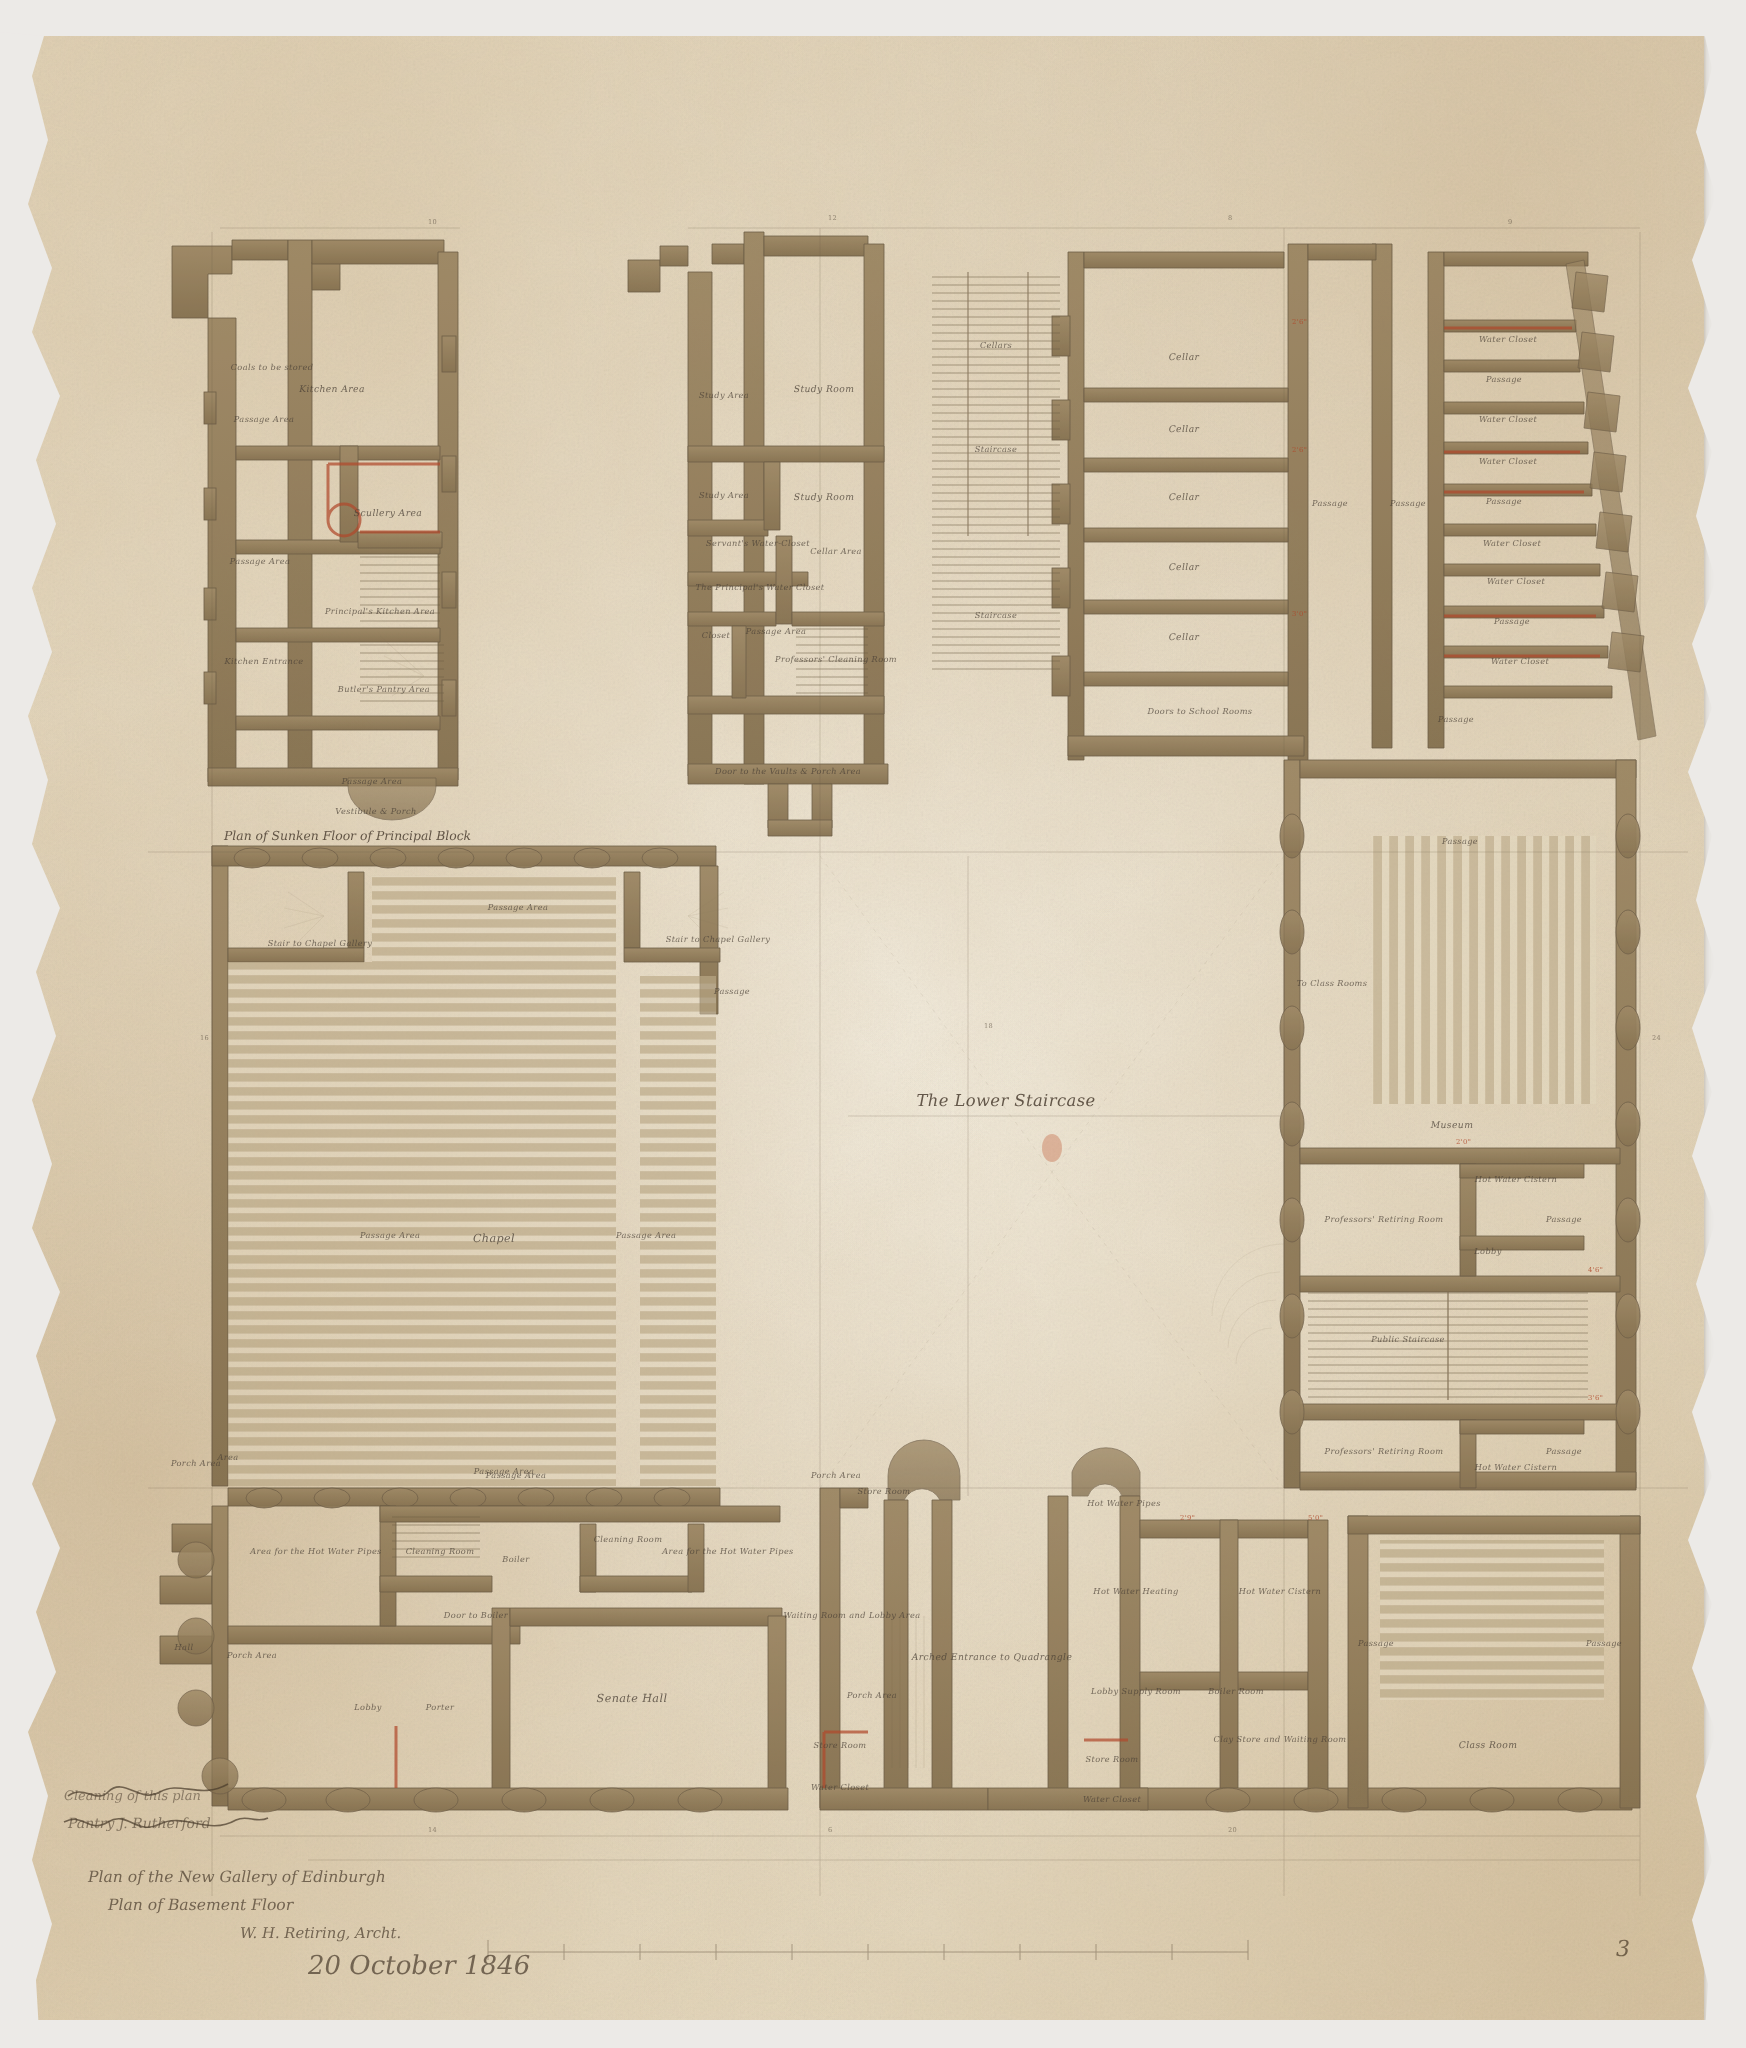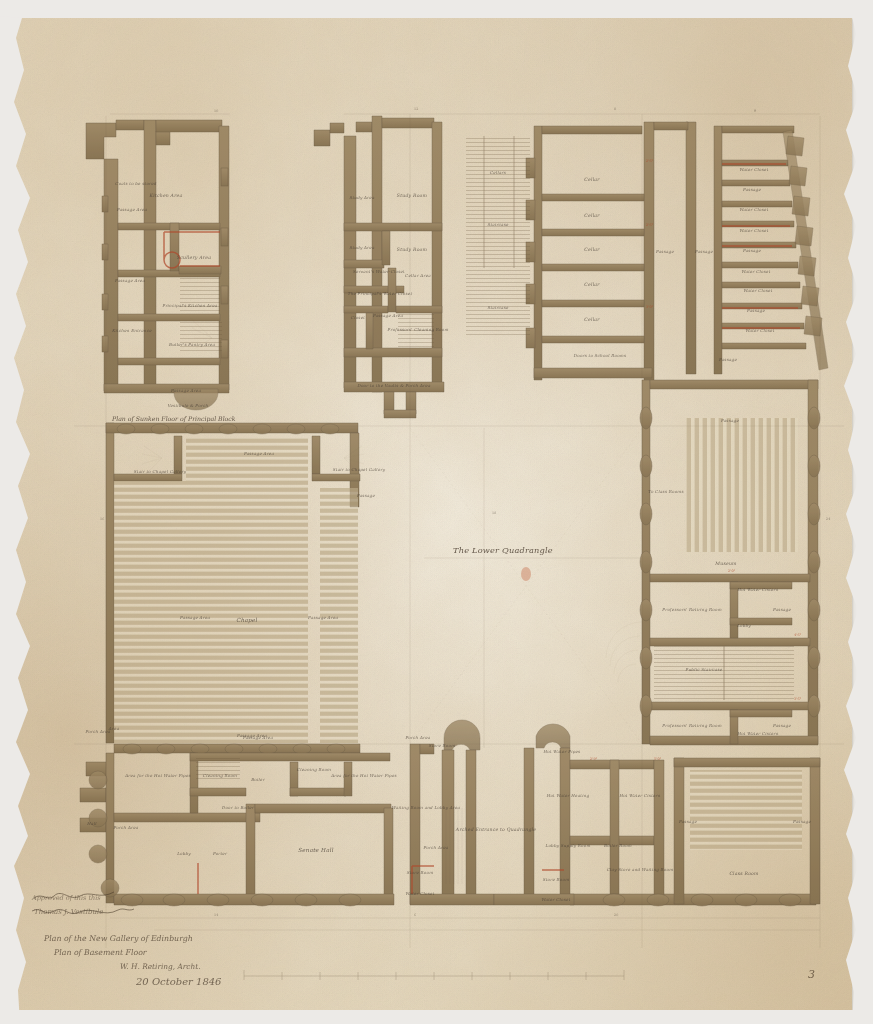--- a/index.html
+++ b/index.html
@@ -435,21 +435,21 @@
       </g>
 
       <g class="sig" stroke="#4a3c2c" stroke-width=".8" fill="none" opacity=".6">
         <path d="M20,880 c8,-6 14,4 20,-2 c8,-8 16,6 26,0 c10,-6 20,4 34,-4"></path>
         <path d="M18,893 c10,-5 12,6 22,0 c10,-6 14,7 26,1 c12,-6 24,6 38,-2 c6,-3 10,2 16,-1"></path>
       </g>
     </svg>
 
     <div id="labels">
 
-      <div class="ttl hand c" style="left:489px;top:528px;font-size:8.2px;">The Lower Quadrangle</div>
+      <div class="ttl hand c" style="left:489px;top:528px;font-size:8.2px;">The Lower Staircase</div>
       <div class="ttl" style="left:98px;top:397px;font-size:6.2px;">Plan of Sunken Floor of Principal Block</div>
 
       <div class="hand lbl2 c" style="left:152px;top:176px;">Kitchen Area</div>
       <div class="hand lbl c" style="left:118px;top:190px;">Passage Area</div>
       <div class="hand lbl c" style="left:122px;top:164px;">Coals to be
 stored</div>
       <div class="hand lbl2 c" style="left:180px;top:238px;">Scullery Area</div>
       <div class="hand lbl c" style="left:116px;top:261px;">Passage Area</div>
       <div class="hand lbl c" style="left:176px;top:286px;">Principal's Kitchen Area</div>
       <div class="hand lbl c" style="left:118px;top:311px;">Kitchen Entrance</div>
@@ -561,26 +561,26 @@
       <div class="hand dim" style="left:400px;top:90px;">12</div>
       <div class="hand dim" style="left:600px;top:90px;">8</div>
       <div class="hand dim" style="left:740px;top:92px;">9</div>
       <div class="hand dim" style="left:200px;top:896px;">14</div>
       <div class="hand dim" style="left:400px;top:896px;">6</div>
       <div class="hand dim" style="left:600px;top:896px;">20</div>
       <div class="hand dim" style="left:86px;top:500px;">16</div>
       <div class="hand dim" style="left:812px;top:500px;">24</div>
       <div class="hand dim" style="left:478px;top:494px;">18</div>
 
-      <div class="insc" style="left:18px;top:876px;font-size:6.5px;opacity:.55;">Approved of this this</div>
-      <div class="insc" style="left:20px;top:890px;font-size:7px;opacity:.6;">Thomas J. Vestibule</div>
+      <div class="insc" style="left:18px;top:876px;font-size:6.5px;opacity:.55;">Cleaning of this plan</div>
+      <div class="insc" style="left:20px;top:890px;font-size:7px;opacity:.6;">Pantry J. Rutherford</div>
       <div class="insc" style="left:30px;top:916px;font-size:7.8px;">Plan of the New Gallery of Edinburgh</div>
       <div class="insc" style="left:40px;top:930px;font-size:7.8px;">Plan of Basement Floor</div>
       <div class="insc" style="left:106px;top:944px;font-size:7.4px;">W. H. Retiring, Archt.</div>
-      <div class="insc" style="left:122px;top:958px;font-size:10px;">20 October 1846</div>
+      <div class="insc" style="left:140px;top:958px;font-size:13px;">20 October 1846</div>
 
       <div id="pageno" style="left:794px;top:950px;">3</div>
     </div>
   </div>
 
   <svg style="position:absolute;left:0;top:0;width:873px;height:1024px;pointer-events:none;" viewBox="0 0 873 1024">
     <path fill="#eceae7" d="M0,0 H873 V18 H0 Z"></path>
     <path fill="#eceae7" d="M0,1010 H873 V1024 H0 Z"></path>
     <path fill="#eceae7" d="M0,0 V1024 H20
       L18,990 L26,962 L16,930 L24,898 L14,866 L28,836 L18,806 L30,774

